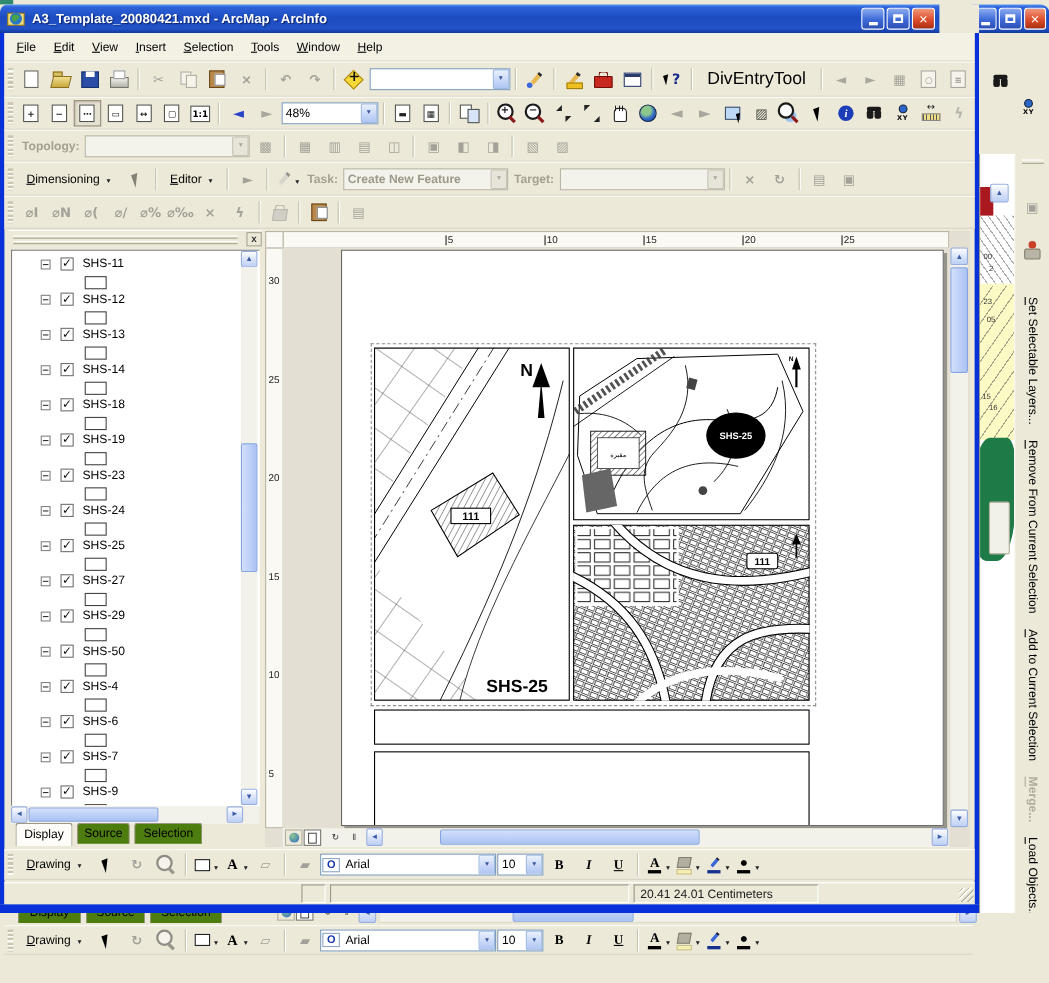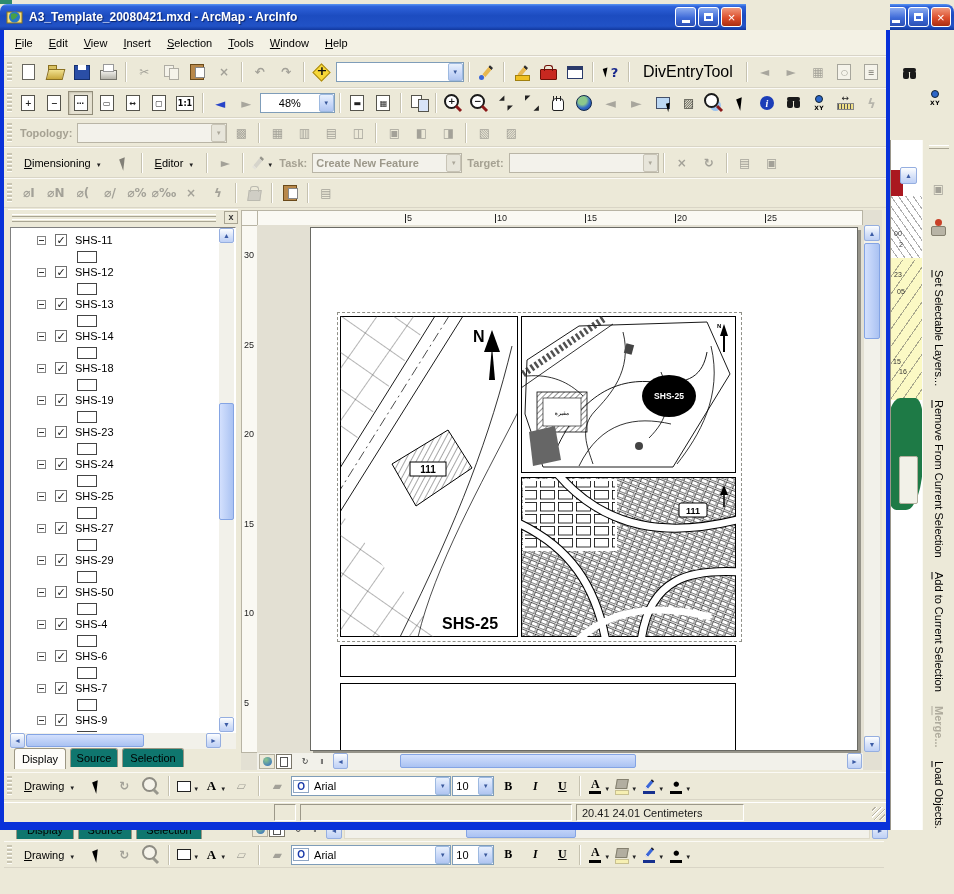--- a/index.html
+++ b/index.html
@@ -168,21 +168,21 @@
         font-size:9px;line-height:10px;text-align:center;font-weight:bold;color:#333;}
   #toclist{background:#fff;border:1px solid #808080;border-right-color:#fff;border-bottom-color:#fff;
            overflow:hidden;padding-top:5px;}
   .lrow{height:32px;position:relative;}
   .exp{position:absolute;left:26px;top:3px;width:9px;height:9px;border:1px solid #848484;background:#fff;}
   .exp::before{content:"";position:absolute;left:1px;right:1px;top:3px;height:1px;background:#333;}
   .cbx{position:absolute;left:44px;top:1px;width:12px;height:12px;border:1px solid #707070;background:#fff;
        font-size:11px;line-height:11px;text-align:center;color:#111;}
   .lname{position:absolute;left:64px;top:1px;font-size:11px;white-space:nowrap;}
   .lsym{position:absolute;left:66px;top:18px;width:20px;height:12px;border:1px solid #444;background:#fff;}
-  .tab{position:absolute;background:#0f766e;border:1px solid #9C9784;border-bottom:none;
+  .tab{position:absolute;background:#4d7c0f;border:1px solid #9C9784;border-bottom:none;
        border-radius:3px 3px 0 0;font-size:11px;display:flex;align-items:center;justify-content:center;height:19px;}
   .tab.active{background:#FDFCF8;height:21px;z-index:2;}
 
   
   #maparea{background:#E3E0D3;}
   .ruler{background:#FAF9F3;border:1px solid #B8B4A4;}
   .rulernum{position:absolute;font-size:9px;color:#222;}
   .rulernum::before{content:"";display:inline-block;border-left:1px solid #222;height:9px;margin-right:1px;vertical-align:-2px;}
   .rulernum.lft::before{display:none;}
   #page{background:#fff;border:1px solid #6A6A64;box-shadow:3px 3px 0 #96948A;overflow:hidden;}
@@ -355,21 +355,21 @@
         <span class="ca2"></span>
       </button>
     </div>
 
   <div id="front" class="abs" style="left:0;top:4px;width:890px;height:826px;background:#ECE9D8;">
 
     <div class="abs bluestrip" style="left:0;top:26px;width:4px;height:792px;"></div>
     <div class="abs bluestrip" style="left:886px;top:26px;width:4px;height:792px;"></div>
     <div class="abs bluestrip" style="left:0;top:818px;width:890px;height:8px;"></div>
 
-    <div class="abs titlebar" style="left:0;top:0;width:746px;height:26px;border-radius:7px 0 0 0;padding-left:6px;">
+    <div class="abs titlebar" style="left:0;top:0;width:854px;height:26px;border-radius:7px 0 0 0;padding-left:6px;">
       <svg width="18" height="18" viewBox="0 0 18 18">
         <rect x="1" y="4" width="15" height="11" fill="#F4DC7A" stroke="#8A7420"></rect>
         <circle cx="8.5" cy="9" r="5.5" fill="#2878C8"></circle>
         <path d="M5,6 Q9,4 12,7 Q10,11 6,12 Q4,9 5,6Z" fill="#48A048"></path>
       </svg>
       <span style="margin-left:5px;">A3_Template_20080421.mxd - ArcMap - ArcInfo</span>
       <span style="flex:1;"></span>
       <button class="wbtn">
           <span class="glyph-min"></span>
         </button>
@@ -492,21 +492,21 @@
         <button class="tbtn">
           <span class="ic ic-one-one"></span>
         </button>
         <span class="sep"></span>
         <button class="tbtn">
           <span class="ic ic-extent-back"></span>
         </button>
         <button class="tbtn dis">
           <span class="ic ic-extent-fwd"></span>
         </button>
-        <div class="combo" style="width: 75px; text-align: center;">
+        <div class="combo" style="width: 88px;">
           <span class="cv">48%</span>
           <span class="ca">▼</span>
         </div>
         <span class="sep"></span>
         <button class="tbtn">
           <span class="ic ic-toggle-draft ic-pg" data-g="▬"></span>
         </button>
         <button class="tbtn">
           <span class="ic ic-focus-frame ic-pg" data-g="▦"></span>
         </button>

